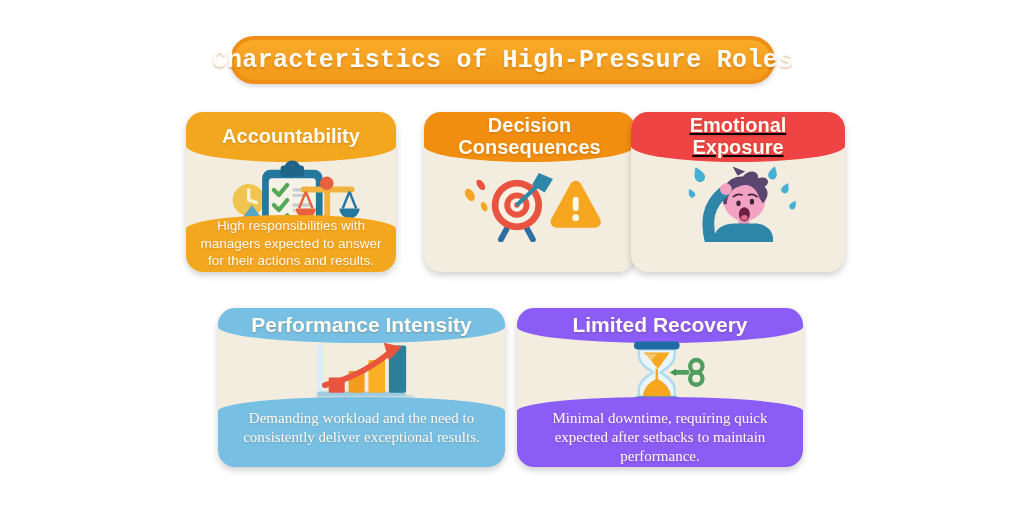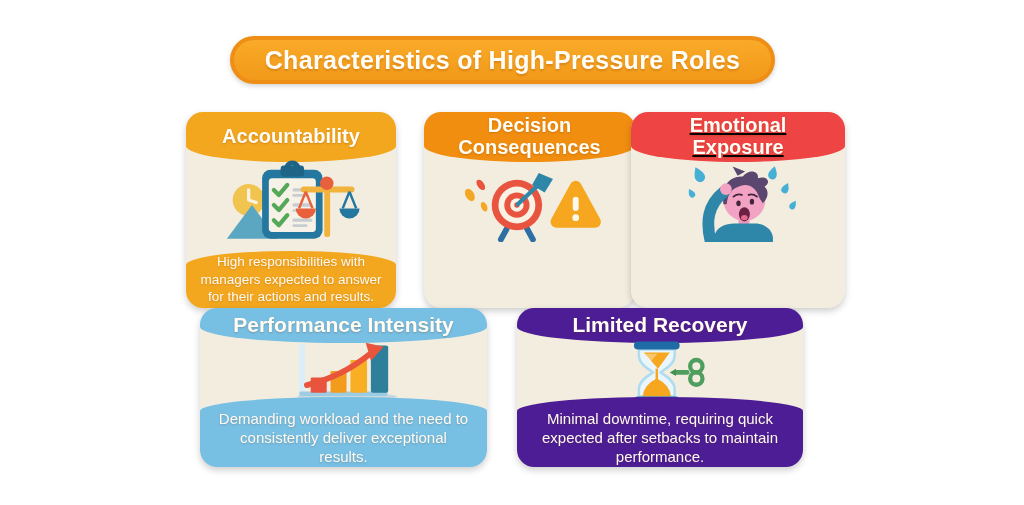--- a/index.html
+++ b/index.html
@@ -8,21 +8,21 @@
     font-family:"Liberation Sans",sans-serif;overflow:hidden;
   }
   
   .banner{
     position:absolute;left:230px;top:36px;width:545px;height:48px;
     background:#EE8E15;border-radius:25px;padding:4px;box-sizing:border-box;
     box-shadow:0 2px 5px rgba(0,0,0,0.18);
   }
   .banner-inner{
     height:100%;background:linear-gradient(180deg,#F9AA28,#F2991A);
-    border-radius:20px;display:flex;align-items:center;justify-content:center;
+    border-radius:20px;display:flex;align-items:center;justify-content:center;font-family:Liberation Mono, monospace;
   }
   .banner-title{
     font-size:25px;font-weight:700;color:#FFFDF8;letter-spacing:.3px;
     text-shadow:0 2px 2px rgba(150,75,0,.28);white-space:nowrap;
   }
   
   .card{
     position:absolute;border-radius:17px;overflow:hidden;background:#F3EDE0;
     box-shadow:0 3px 7px rgba(0,0,0,0.20);
   }
@@ -41,45 +41,45 @@
     text-shadow:0 1px 2px rgba(110,50,0,.28);padding:0 18px;
   }
   .card-desc{
     margin:0;color:#FEF9F1;text-align:center;
     text-shadow:0 1px 2px rgba(110,50,0,.22);
   }
   .card-icon{position:absolute;left:0;right:0;display:flex;justify-content:center;}
   .card-icon svg{display:block;}
 
   
-  .row1{top:112px;height:196px;}
+  .row1{top:112px;height:160px;}
   .row1 .card-header{height:50px;}
   .row1 .card-footer{height:57px;align-items:center;}
   .row1 .card-desc{font-size:13.5px;line-height:1.3;padding:0 10px;}
   .row1 .card-icon{top:46px;}
   .card-1{left:186px;width:210px;}
   .card-2{left:424px;width:211px;}
   .card-3{left:631px;width:214px;}
 
   
   .row2{top:308px;height:159px;}
   .row2 .card-header{height:35px;}
-  .row2 .card-footer{height:70px;align-items:flex-start;padding-top:12px;box-sizing:border-box;}
+  .row2 .card-footer{height:70px;align-items:flex-start;padding-top:12px;box-sizing:border-box;font-family:Liberation Serif, serif;}
   .row2 .card-title{font-size:21px;}
   .row2 .card-desc{font-size:15px;line-height:1.28;padding:0 14px;}
   .row2 .card-icon{top:31px;}
-  .card-4{left:200px;width:287px;}
+  .card-4{left:218px;width:287px;}
   .card-5{left:517px;width:286px;}
 
   
   .card-1 .card-header,.card-1 .card-footer{background:#F3A71F;}
   .card-2 .card-header,.card-2 .card-footer{background:#F18E0F;}
   .card-3 .card-header,.card-3 .card-footer{background:#ef4444;text-decoration:underline;}
   .card-4 .card-header,.card-4 .card-footer{background:#77BFE3;}
-  .card-5 .card-header,.card-5 .card-footer{background:#4c1d95;}
+  .card-5 .card-header,.card-5 .card-footer{background:#8b5cf6;}
 </style>
 </head>
 <body>
 
 <div class="canvas">
 
   <div class="banner">
     <div class="banner-inner">
       <span class="banner-title">Characteristics of High-Pressure Roles</span>
     </div>

